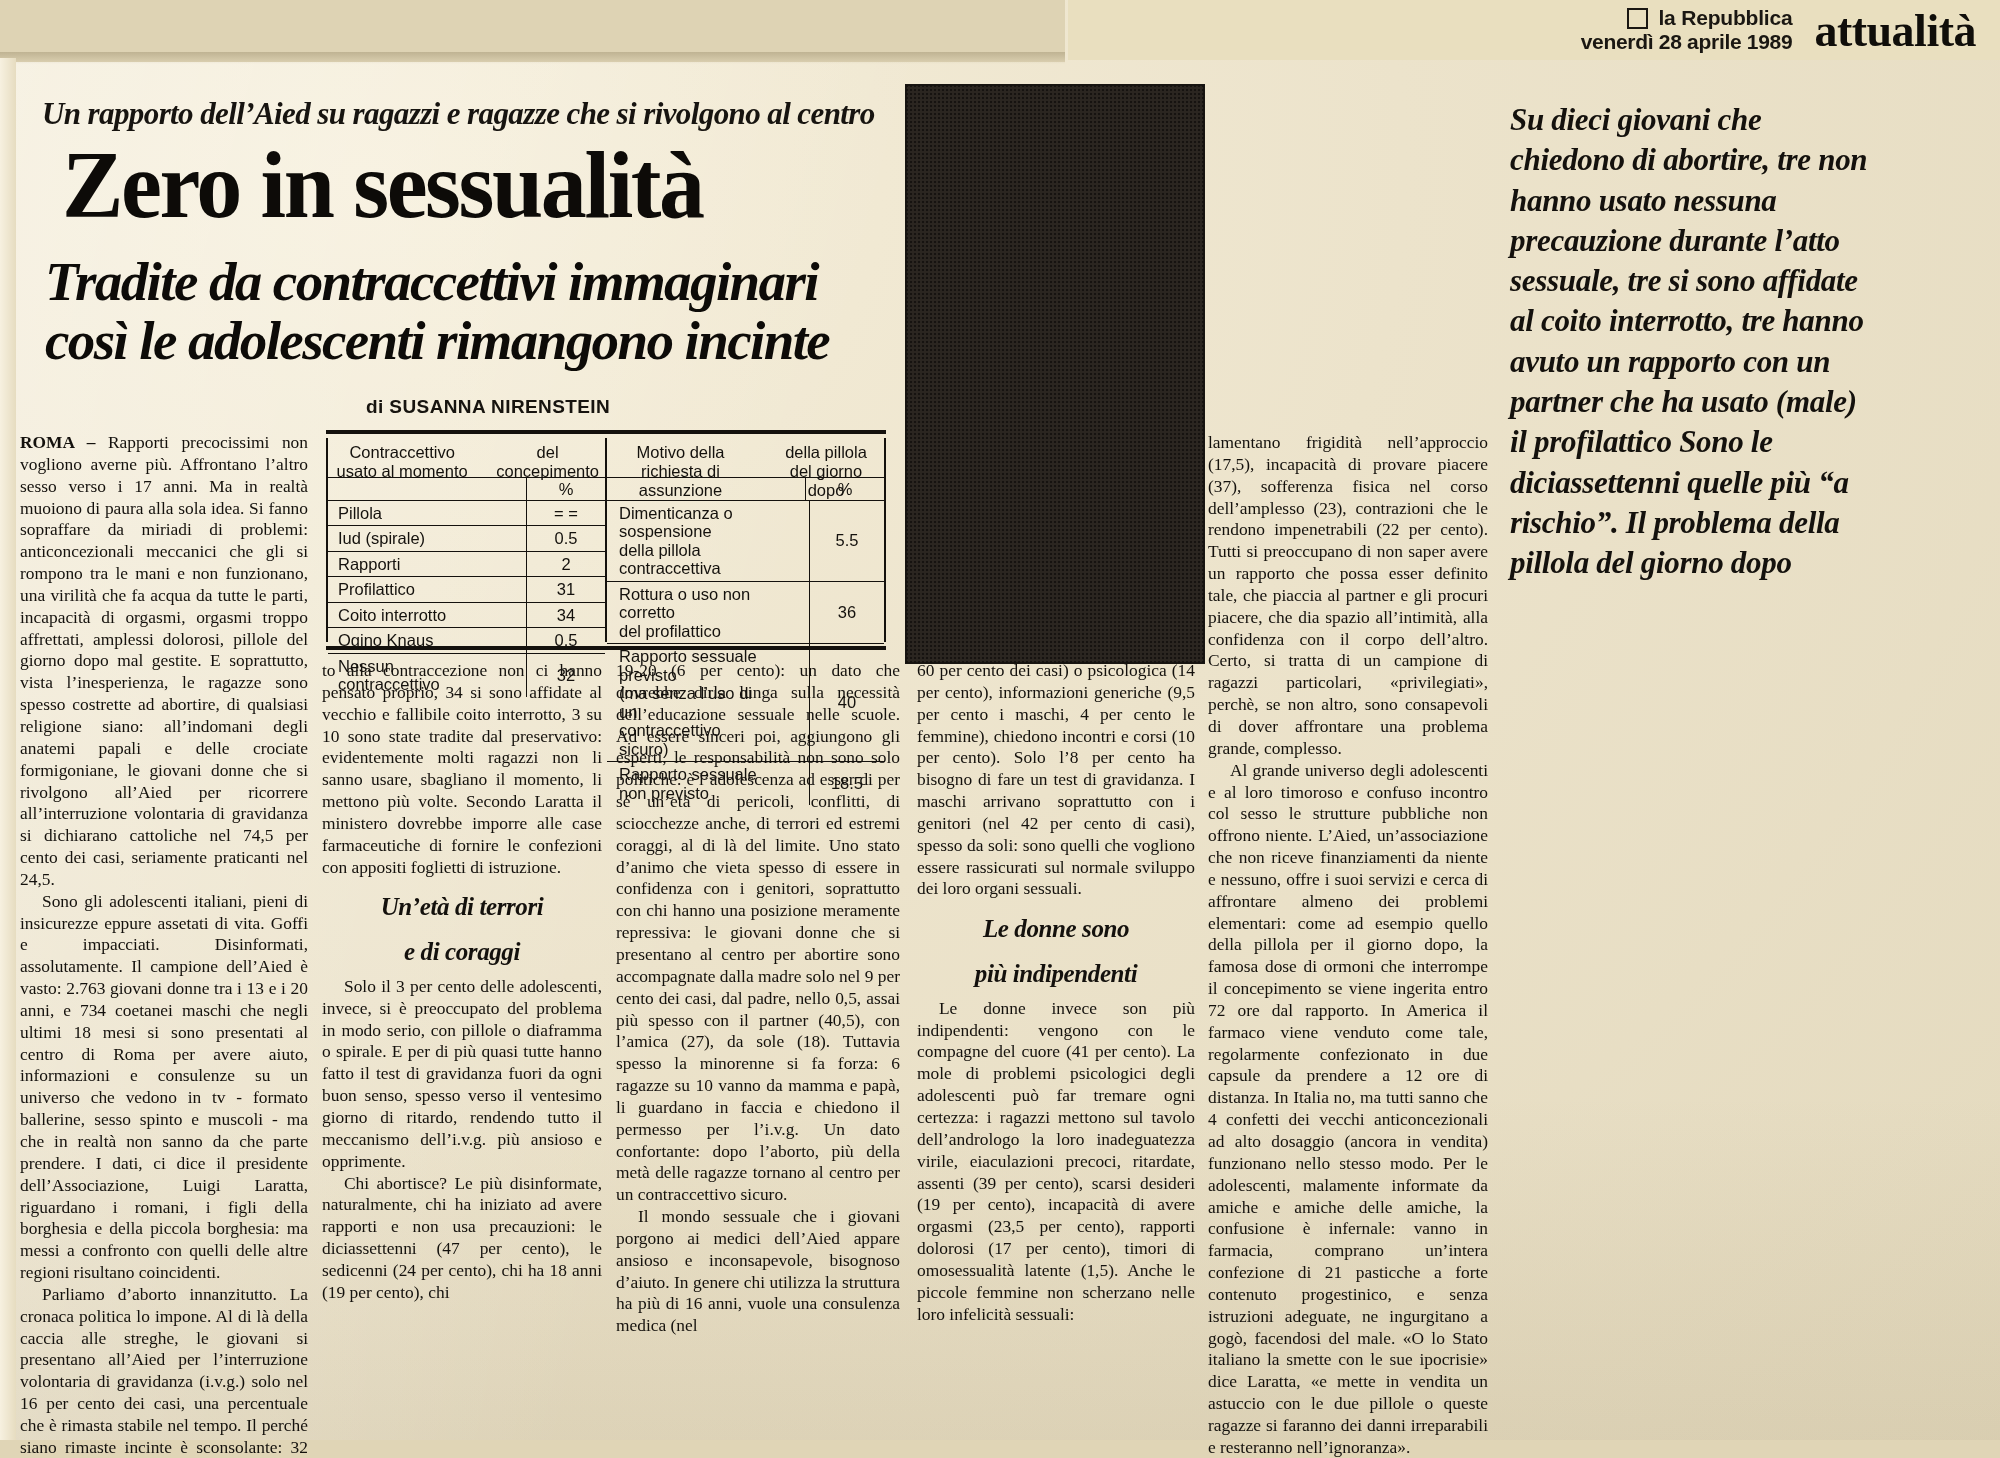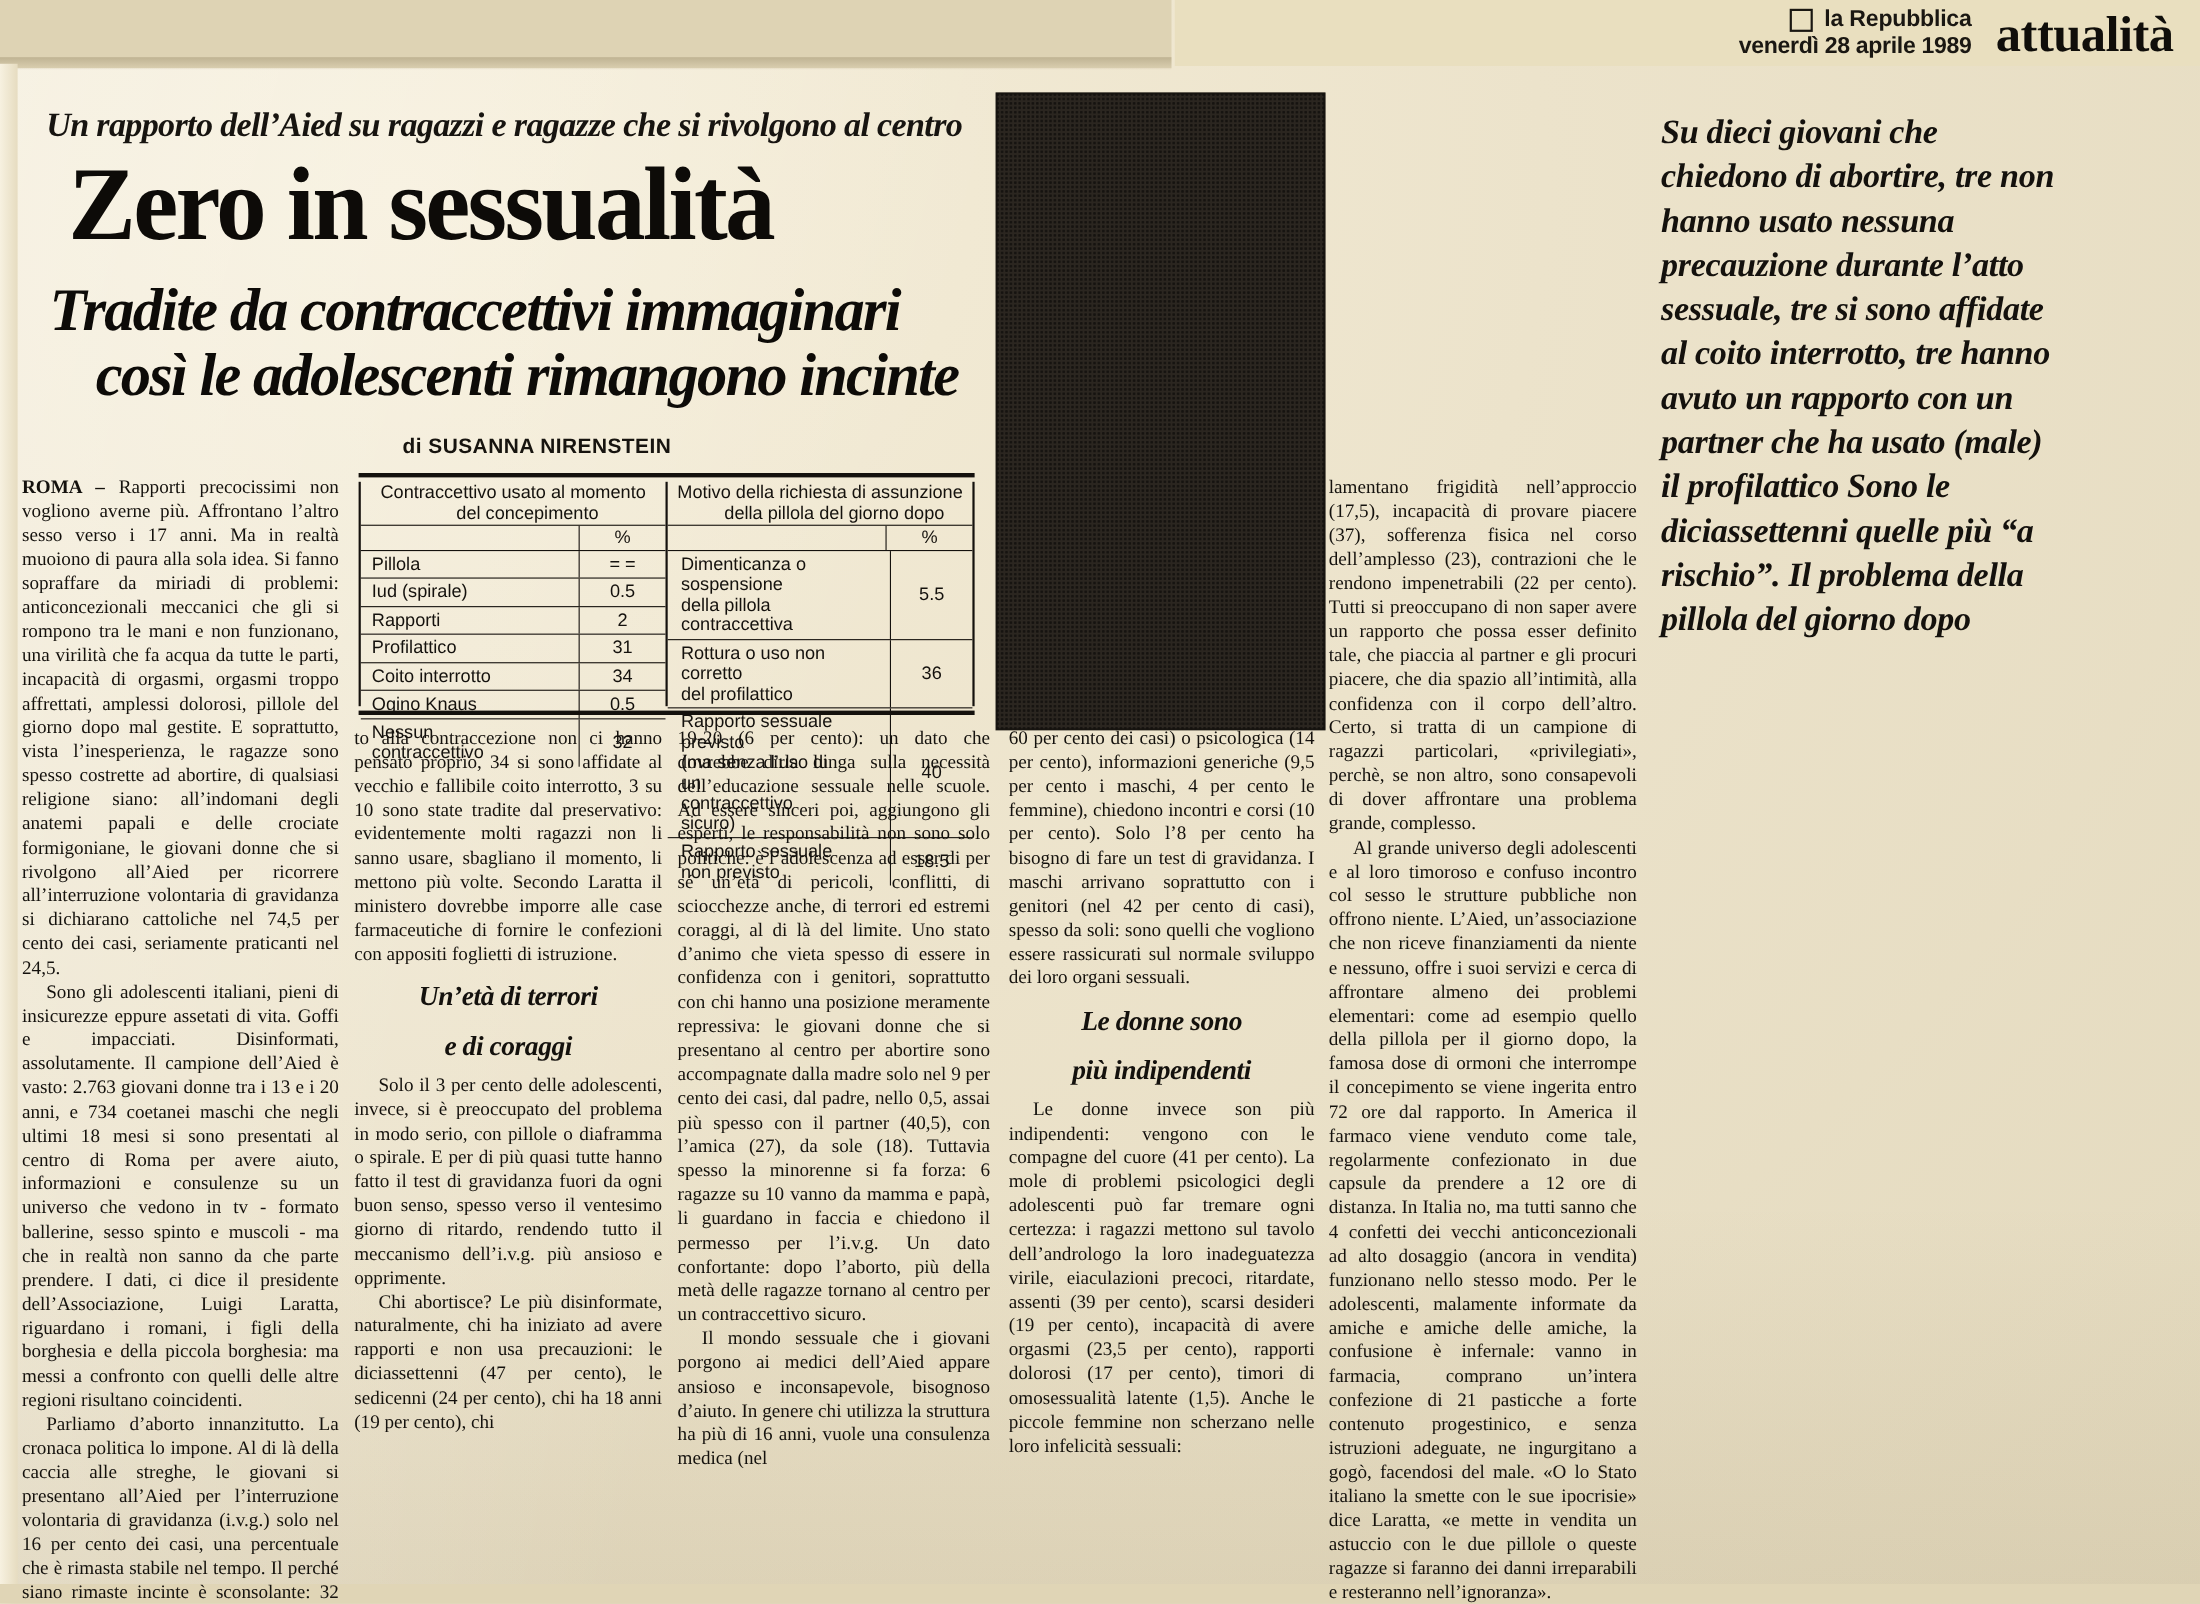--- a/index.html
+++ b/index.html
@@ -57,21 +57,21 @@
     position:absolute;left:62px;top:140px;width:900px;
     font-weight:700;font-size:95px;line-height:.96;color:#0d0b08;
     letter-spacing:-2.5px;
     transform:scaleX(.97);transform-origin:left top;
   }
   #head2{
     position:absolute;left:45px;top:252px;width:900px;
     font-weight:700;font-style:italic;font-size:55px;line-height:1.08;
     color:#0d0b08;letter-spacing:-1.6px;
   }
-  #head2 .l2{display:block;margin-left:42px;}
+  #head2 .l2{display:block;}
   #byline{
     position:absolute;left:366px;top:396px;
     font-family:"Liberation Sans", sans-serif;font-size:19px;font-weight:600;
     letter-spacing:.4px;color:#17140f;
   }
 
   
   #photo{
     position:absolute;left:905px;top:84px;width:300px;height:580px;
     background:#2b2620;
@@ -133,21 +133,21 @@
   .tbl-rule-bot{position:absolute;left:0;bottom:0;width:100%;height:4px;background:#14110d;}
   .tbl-box{position:absolute;left:0;top:8px;right:0;bottom:8px;
      border-left:2px solid #14110d;border-right:2px solid #14110d;
      display:flex;}
   .tbl{flex:1;display:flex;flex-direction:column;position:relative;box-sizing:border-box;}
   .tbl.left{border-right:2px solid #14110d;}
   .thead{
     font-size:16.5px;line-height:1.16;text-align:center;
     padding:5px 6px 4px 6px;box-sizing:border-box;
     border-bottom:1.5px solid #14110d;min-height:40px;
-    display:flex;flex-direction:column;justify-content:center;
+    display:flex;flex-direction:row;justify-content:center;
   }
   .thead .l2{padding-left:26px;}
   .pct-row{display:flex;border-bottom:1.5px solid #14110d;}
   .pct-row .lbl{flex:1;}
   .pct-row .val{width:78px;text-align:center;font-size:16.5px;
      border-left:1.5px solid #14110d;padding:2px 0 1px 0;}
   .trow{display:flex;border-bottom:1.5px solid #14110d;flex:1;gap:32px;}
   .trow:last-child{border-bottom:none;}
   .trow .lbl{flex:1;font-size:16.5px;line-height:1.12;
      padding:3px 4px 3px 10px;box-sizing:border-box;

